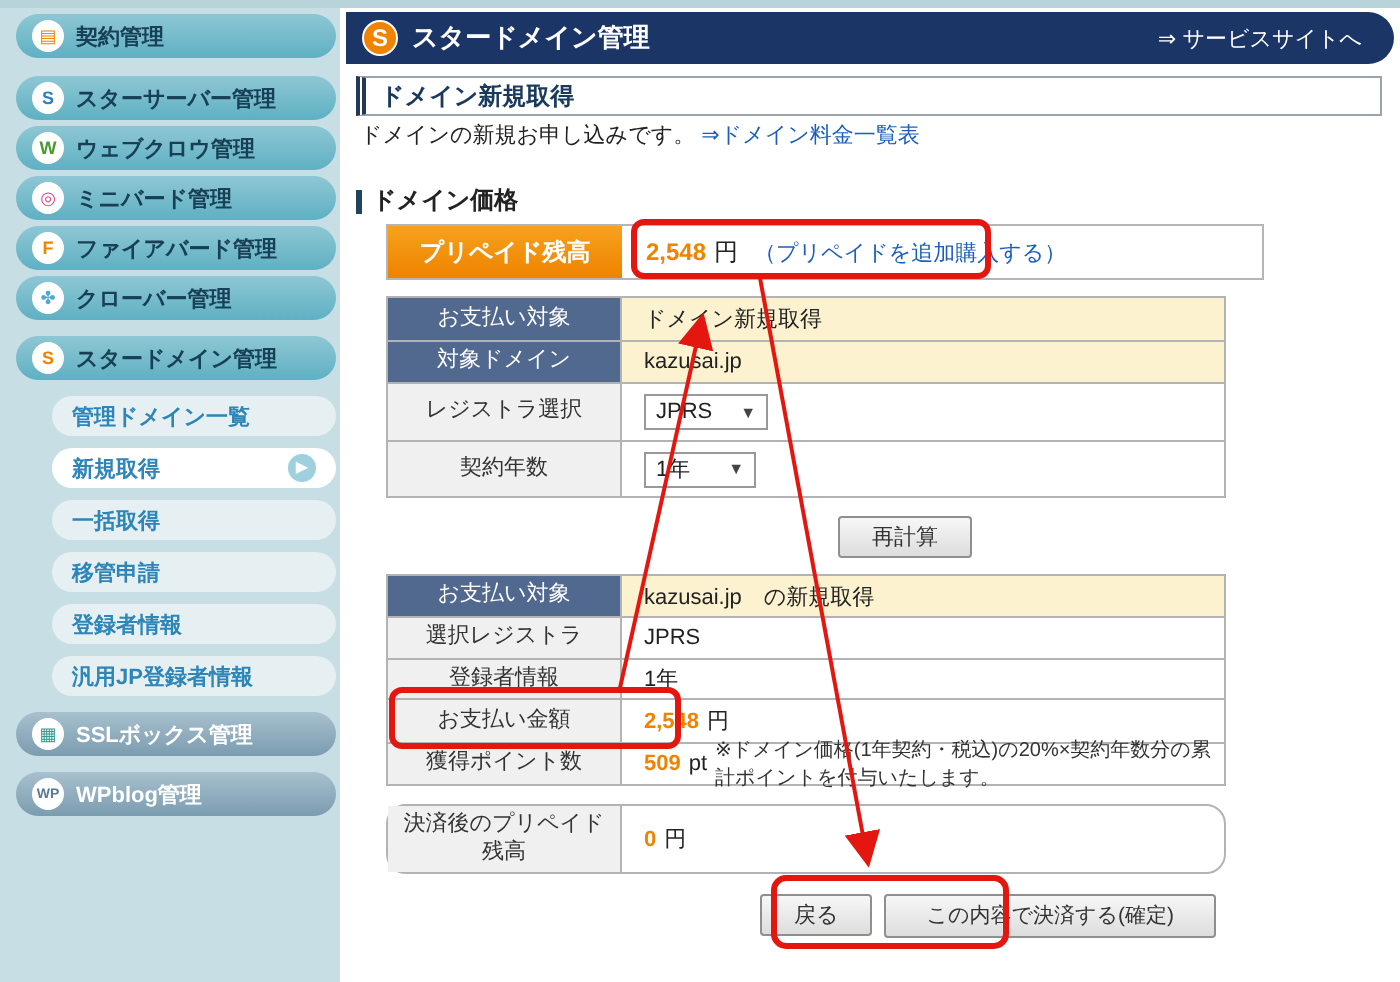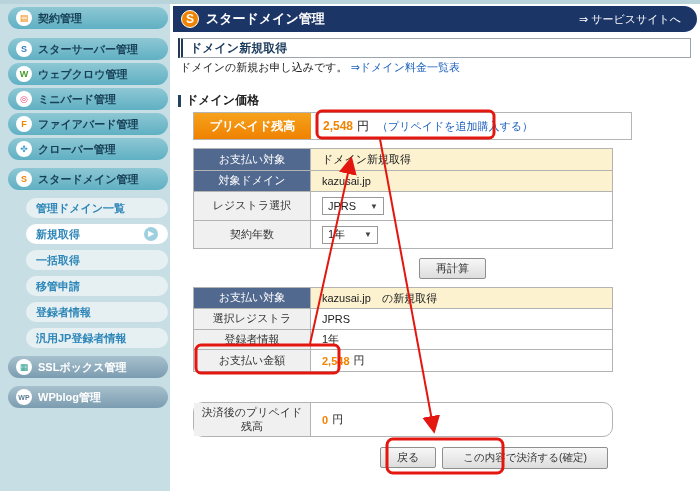--- a/index.html
+++ b/index.html
@@ -221,20 +221,28 @@
         <div class="tlabel gray">登録者情報</div>
         <div class="tval">1年</div>
       </div>
       <div class="trow" style="height:22px;">
         <div class="tlabel gray">お支払い金額</div>
         <div class="tval">
           <span class="amt">2,548</span>
           <span>円</span>
         </div>
       </div>
+      <div class="trow" style="height:21px;">
+        <div class="tlabel gray">獲得ポイント数</div>
+        <div class="tval">
+          <span class="amt">509</span>
+          <span>pt</span>
+          <span class="note">※ドメイン価格(1年契約・税込)の20%×契約年数分の累計ポイントを付与いたします。</span>
+        </div>
+      </div>
     </div>
 
     <div class="tbl" style="top:398px;border-radius:10px;">
       <div class="trow" style="height:33px;">
         <div class="tlabel gray" style="padding:0 6px;">決済後のプリペイド残高</div>
         <div class="tval">
           <span class="amt">0</span>
           <span>円</span>
         </div>
       </div>

